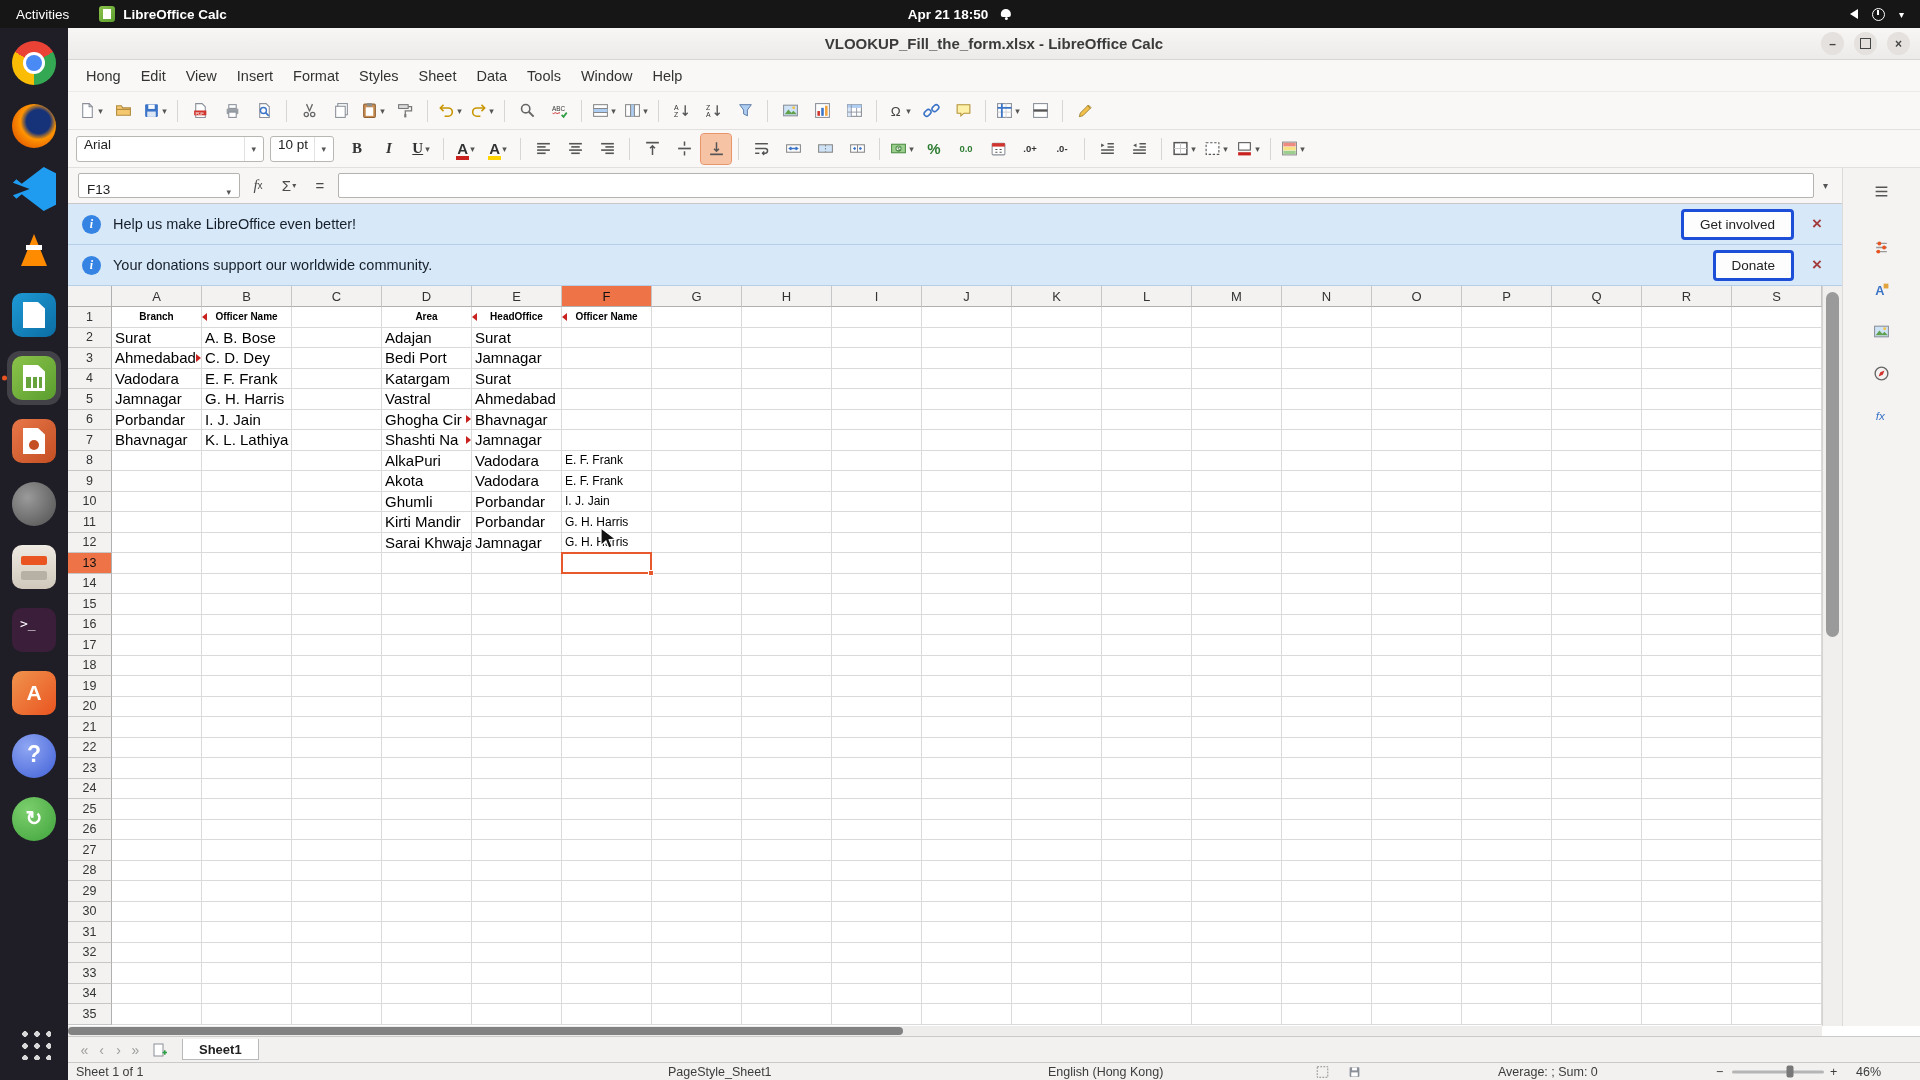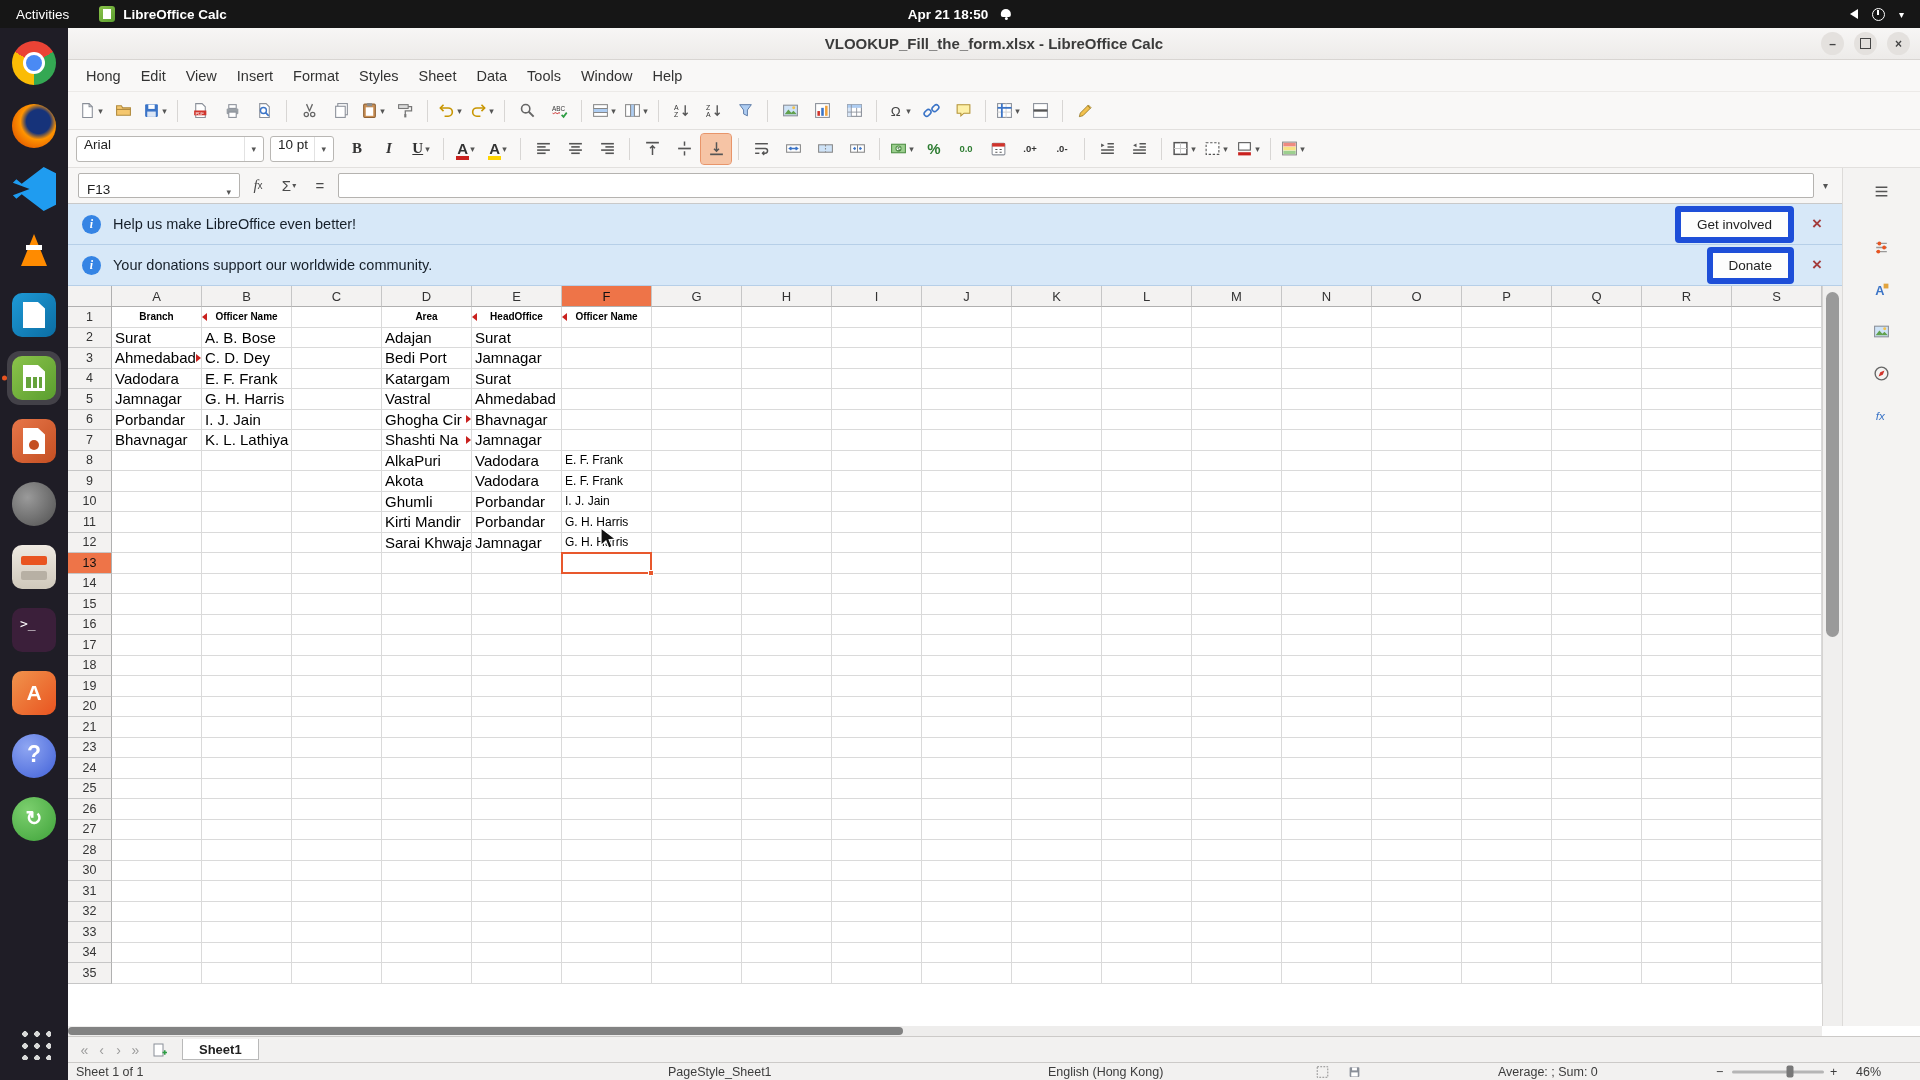--- a/index.html
+++ b/index.html
@@ -99,21 +99,21 @@
   .fbtn .drop{font-size:8px;margin-left:1px;color:#555;}
   .fx-f{font-style:italic;font-family:"Liberation Serif",serif;}
   .fx-x{font-size:10px;vertical-align:sub;}
   .finput{flex:1;height:25px;background:#fff;border:1px solid #b5b3b0;border-radius:2px;padding:3px 6px;font-size:13.5px;}
   .fexp{font-size:10px;color:#555;padding:0 4px;}
 
   
   .notif{height:41px;width:1774px;background:#d7e8f8;border-bottom:1px solid #b6cfe8;display:flex;align-items:center;gap:12px;padding:0 14px;font-size:14.5px;color:#17202a;}
   .info-ic{width:19px;height:19px;border-radius:50%;background:#3584e4;color:#fff;display:flex;align-items:center;justify-content:center;
     font-size:12px;font-weight:bold;font-family:"Liberation Serif",serif;font-style:italic;flex:0 0 19px;}
-  .nbtn{margin-left:auto;background:#fdfdfd;border:6px solid #1d4ed8;border-radius:4px;padding:5px 16px;font-size:13.5px;color:#222;font-family:"Liberation Sans",sans-serif;}
+  .nbtn{margin-left:auto;background:#fdfdfd;border:3px solid #1d4ed8;border-radius:4px;padding:5px 16px;font-size:13.5px;color:#222;font-family:"Liberation Sans",sans-serif;}
   .nclose{color:#a33c3c;font-size:17px;font-weight:bold;padding:0 6px;}
 
   
   .sheet-wrap{position:absolute;left:0;top:258px;width:1754px;height:740px;background:#fff;overflow:hidden;}
   .corner{position:absolute;left:0;top:0;width:44px;height:21px;background:#f3f2f1;border-right:1px solid #b0b0b0;border-bottom:1px solid #b0b0b0;z-index:3;}
   .col-headers{position:absolute;left:44px;top:0;height:21px;display:flex;z-index:2;}
   .col-hdr{flex:0 0 90px;width:90px;height:21px;border-right:1px solid #c6c6c6;border-bottom:1px solid #b0b0b0;background:#f3f2f1;
     font-size:13px;display:flex;align-items:center;justify-content:center;color:#333;}
   .col-hdr.sel{background:#ee7448;color:#111;}
   .grid-body{position:absolute;left:0;top:21px;}
@@ -1347,20 +1347,42 @@
           <div class="cell"></div>
           <div class="cell"></div>
           <div class="cell"></div>
           <div class="cell"></div>
           <div class="cell"></div>
           <div class="cell"></div>
           <div class="cell"></div>
           <div class="cell"></div>
         </div>
         <div class="grid-row">
+          <div class="row-hdr">22</div>
+          <div class="cell"></div>
+          <div class="cell"></div>
+          <div class="cell"></div>
+          <div class="cell"></div>
+          <div class="cell"></div>
+          <div class="cell"></div>
+          <div class="cell"></div>
+          <div class="cell"></div>
+          <div class="cell"></div>
+          <div class="cell"></div>
+          <div class="cell"></div>
+          <div class="cell"></div>
+          <div class="cell"></div>
+          <div class="cell"></div>
+          <div class="cell"></div>
+          <div class="cell"></div>
+          <div class="cell"></div>
+          <div class="cell"></div>
+          <div class="cell"></div>
+        </div>
+        <div class="grid-row">
           <div class="row-hdr">23</div>
           <div class="cell"></div>
           <div class="cell"></div>
           <div class="cell"></div>
           <div class="cell"></div>
           <div class="cell"></div>
           <div class="cell"></div>
           <div class="cell"></div>
           <div class="cell"></div>
           <div class="cell"></div>
@@ -1458,20 +1480,42 @@
           <div class="cell"></div>
           <div class="cell"></div>
           <div class="cell"></div>
           <div class="cell"></div>
           <div class="cell"></div>
           <div class="cell"></div>
           <div class="cell"></div>
         </div>
         <div class="grid-row">
           <div class="row-hdr">28</div>
+          <div class="cell"></div>
+          <div class="cell"></div>
+          <div class="cell"></div>
+          <div class="cell"></div>
+          <div class="cell"></div>
+          <div class="cell"></div>
+          <div class="cell"></div>
+          <div class="cell"></div>
+          <div class="cell"></div>
+          <div class="cell"></div>
+          <div class="cell"></div>
+          <div class="cell"></div>
+          <div class="cell"></div>
+          <div class="cell"></div>
+          <div class="cell"></div>
+          <div class="cell"></div>
+          <div class="cell"></div>
+          <div class="cell"></div>
+          <div class="cell"></div>
+        </div>
+        <div class="grid-row">
+          <div class="row-hdr">29</div>
           <div class="cell"></div>
           <div class="cell"></div>
           <div class="cell"></div>
           <div class="cell"></div>
           <div class="cell"></div>
           <div class="cell"></div>
           <div class="cell"></div>
           <div class="cell"></div>
           <div class="cell"></div>
           <div class="cell"></div>

